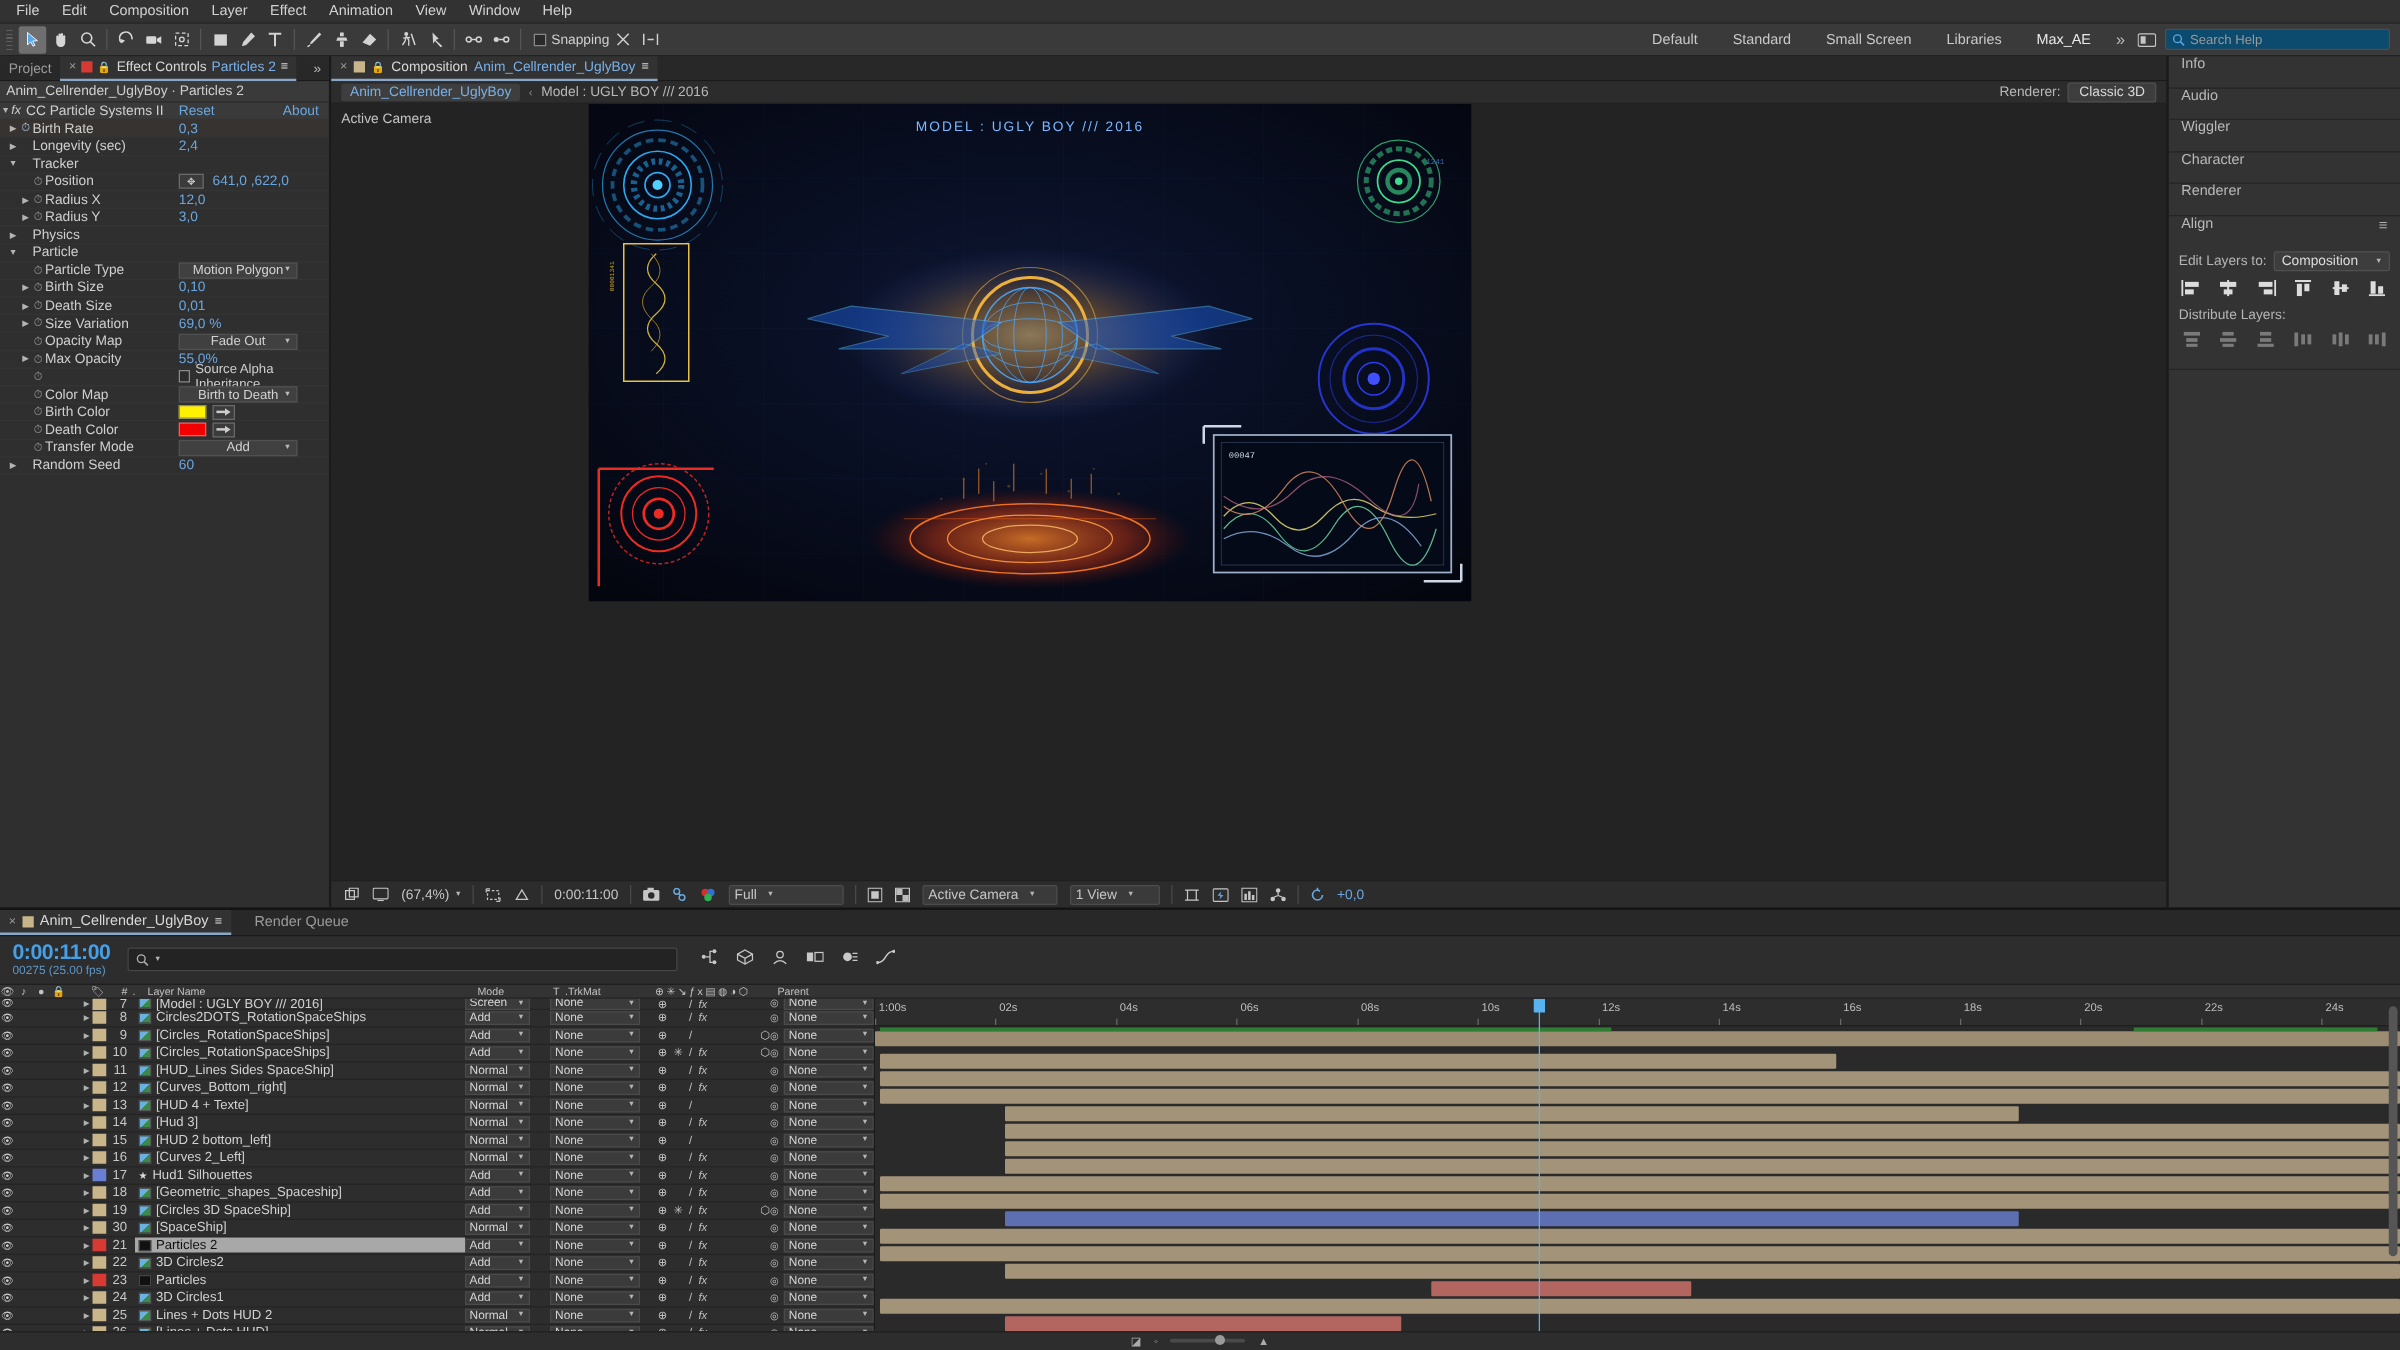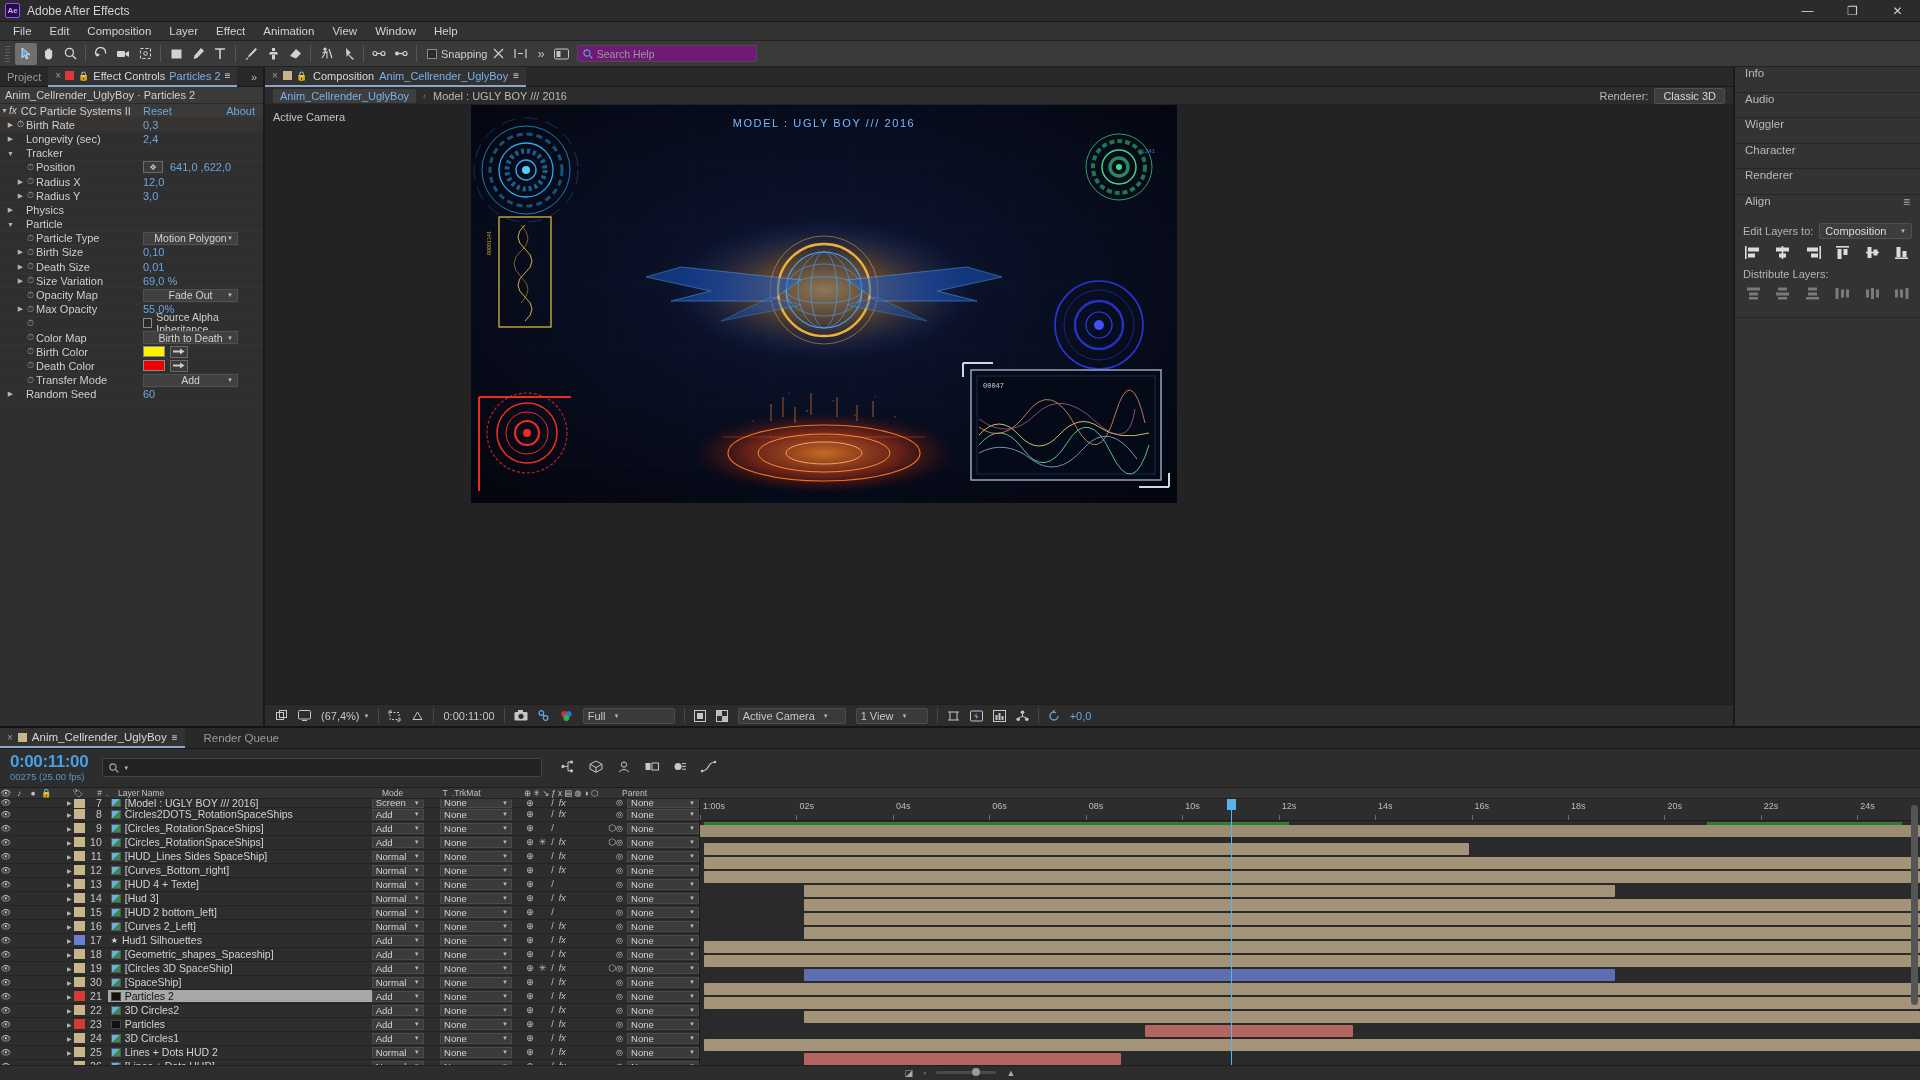--- a/index.html
+++ b/index.html
@@ -26,21 +26,21 @@
   .tool{width:22px;height:22px;display:flex;align-items:center;justify-content:center;color:#d6d6d6;}
   .tool.active{background:#6f6f6f;border-radius:2px;color:#fff;}
   .tool svg{display:block;}
   .tsep{width:1px;height:17px;background:#555;margin:0 4px;}
   .snapbox{display:flex;align-items:center;gap:4px;margin-left:6px;color:#cfcfcf;font-size:11px;}
   .cbx{width:10px;height:10px;border:1px solid #8a8a8a;background:#2a2a2a;display:inline-block;}
   .ws-area{margin-left:auto;display:flex;align-items:center;height:26px;}
   .ws{font-size:11.5px;color:#c9c9c9;padding:0 14px;height:26px;line-height:26px;}
   .ws.sel{color:#e8e8e8;}
   .ws-dots{padding:0 6px;color:#bbb;font-size:13px;}
-  .search-help{display:flex;align-items:center;background:#701a75;border:1px solid #4d4d4d;border-radius:2px;
+  .search-help{display:flex;align-items:center;background:#0c4a6e;border:1px solid #4d4d4d;border-radius:2px;
      height:17px;width:180px;margin:0 8px 0 4px;padding:0 5px;font-size:10.5px;color:#9a9a9a;gap:4px;}
 
   
   .mid{flex:1 1 auto;display:flex;min-height:0;}
 
   
   .pnl-tabs{height:20px;background:#282828;display:flex;align-items:center;border-bottom:1px solid #1a1a1a;font-size:11px;}
   .ptab{display:flex;align-items:center;gap:5px;padding:0 7px;height:20px;color:#9b9b9b;}
   .ptab.active{background:#323232;color:#d8d8d8;border-bottom:2px solid #8aa7c7;}
   .xsm{font-size:10px;color:#999;}
@@ -146,29 +146,20 @@
   .greenbar{position:absolute;height:3px;background:#2f7d32;}
   .tl-foot{height:16px;background:#2d2d2d;border-top:1px solid #1f1f1f;display:flex;align-items:center;justify-content:center;gap:10px;font-size:9px;color:#aaa;}
   .scroll-v{position:absolute;right:1px;top:0;width:9px;bottom:0;}
   .scroll-thumb{position:absolute;right:1px;width:7px;background:#555;border-radius:4px;}
 </style>
 </head>
 <body>
 
 <div class="app">
 
-  <div class="titlebar">
-    <div class="ae-logo">Ae</div>
-    <div class="title-text">Adobe After Effects</div>
-    <div class="win-btns">
-      <div class="win-btn">—</div>
-      <div class="win-btn">❐</div>
-      <div class="win-btn close">✕</div>
-    </div>
-  </div>
 
   <div class="menubar" id="menubar">
       <div class="menu-item">File</div>
       <div class="menu-item">Edit</div>
       <div class="menu-item">Composition</div>
       <div class="menu-item">Layer</div>
       <div class="menu-item">Effect</div>
       <div class="menu-item">Animation</div>
       <div class="menu-item">View</div>
       <div class="menu-item">Window</div>
@@ -284,20 +275,27 @@
       <svg width="11" height="11" viewBox="0 0 11 11">
           <path d="M1 1 L10 10 M10 1 L1 10" stroke="#cfcfcf" stroke-width="1.2"></path>
         </svg>
     </div>
     <div class="tool">
       <svg width="13" height="11" viewBox="0 0 13 11">
           <path d="M1 1 V10 M12 1 V10 M4 5.5 H9" stroke="#cfcfcf" stroke-width="1.2" fill="none"></path>
         </svg>
     </div>
 
+    <div class="ws-area" id="workspaces">
+        <div class="ws">Default</div>
+        <div class="ws">Standard</div>
+        <div class="ws">Small Screen</div>
+        <div class="ws">Libraries</div>
+        <div class="ws sel">Max_AE</div>
+      </div>
     <div class="ws-dots">»</div>
     <div class="tool">
       <svg width="15" height="12" viewBox="0 0 15 12">
           <rect x="0.5" y="1" width="14" height="10" rx="1.5" fill="none" stroke="#c6c6c6" stroke-width="1"></rect>
           <rect x="2.5" y="3" width="4" height="6" fill="#c6c6c6"></rect>
         </svg>
     </div>
     <div class="search-help">
       <svg width="10" height="10" viewBox="0 0 10 10">
           <circle cx="4" cy="4" r="3.1" fill="none" stroke="#59a6e0" stroke-width="1.1"></circle>

